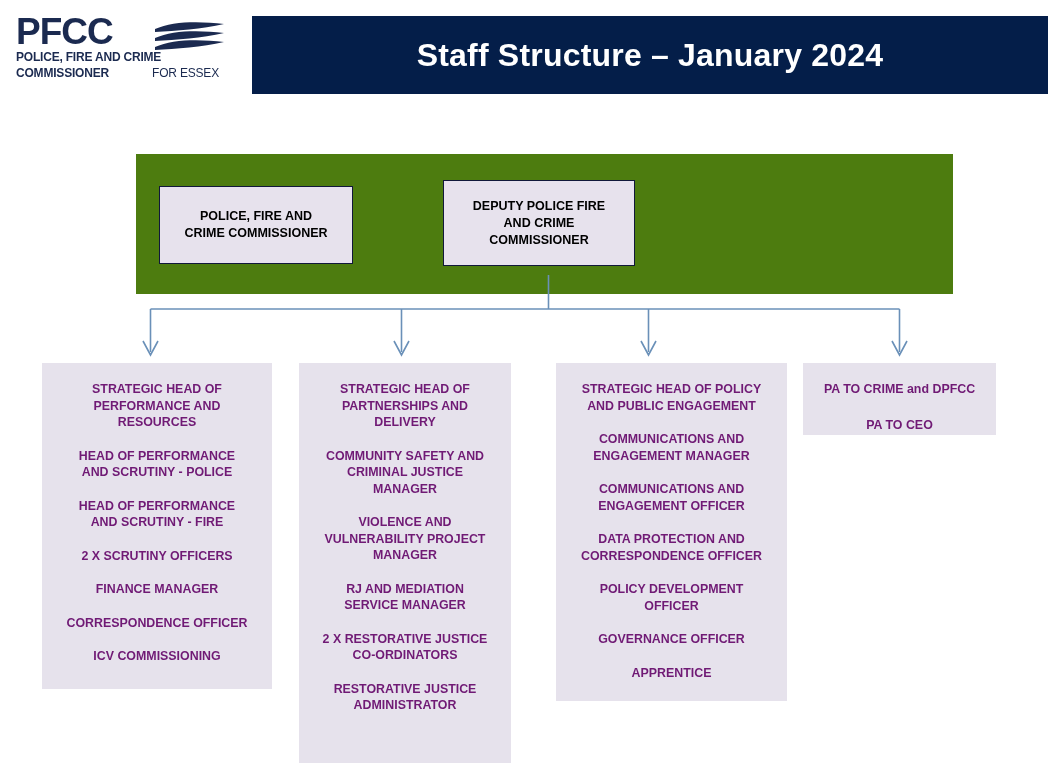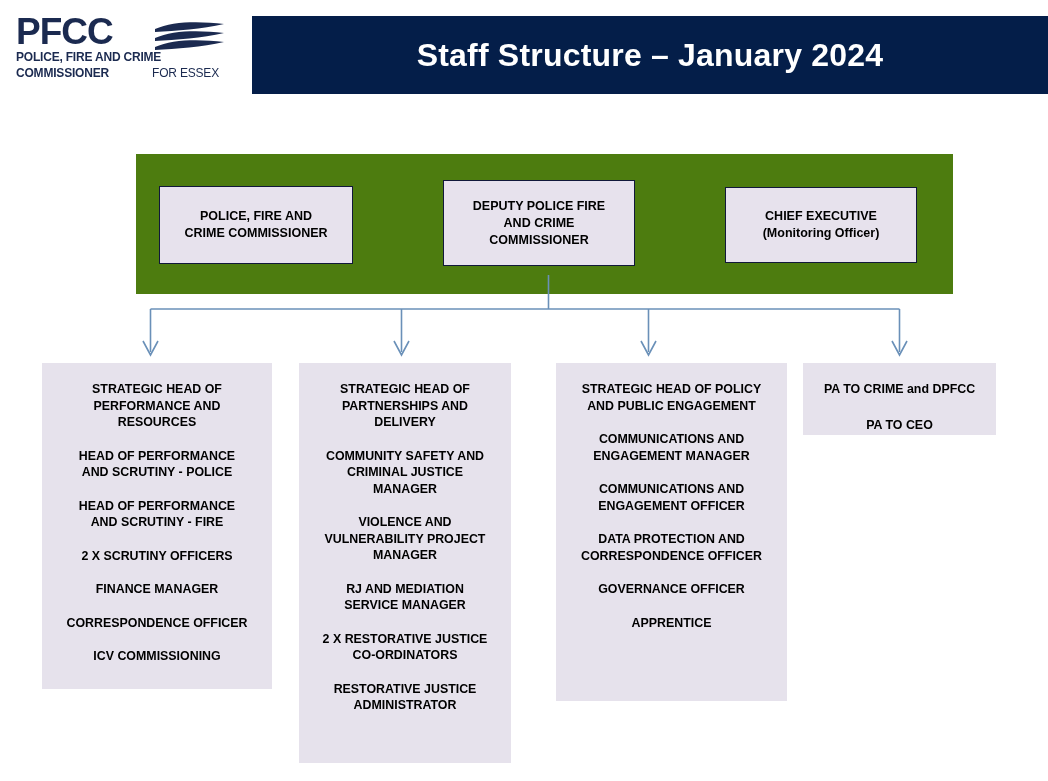--- a/index.html
+++ b/index.html
@@ -119,21 +119,21 @@
     box-sizing: border-box;
     padding: 18px 8px 16px 8px;
     text-align: center;
   }
   #column-0 { left: 42px;  top: 363px; width: 230px; height: 326px; }
   #column-1 { left: 299px; top: 363px; width: 212px; height: 400px; }
   #column-2 { left: 556px; top: 363px; width: 231px; height: 338px; }
   #column-3 { left: 803px; top: 363px; width: 193px; height: 72px; }
 
   .role {
-    color: #000000;
+    color: #701a75;
     font-size: 12.4px;
     font-weight: bold;
     line-height: 16.5px;
     margin: 0 0 17px 0;
     font-family: "Liberation Sans", sans-serif;
   }
   .role:last-child { margin-bottom: 0; }
 
   #column-3 .role { margin-bottom: 19px; }
 </style>
@@ -151,21 +151,20 @@
   <span id="logo-line2"><span>COMMISSIONER</span><span class="light"> FOR ESSEX</span></span>
 </div>
 
 <div id="header-band">
   <div id="header-title">Staff Structure – January 2024</div>
 </div>
 
 <div id="top-tier">
   <div class="top-box" id="top-box-0">POLICE, FIRE AND<br>CRIME COMMISSIONER</div>
   <div class="top-box" id="top-box-1">DEPUTY POLICE FIRE<br>AND CRIME<br>COMMISSIONER</div>
-  <div class="top-box" id="top-box-2">CHIEF EXECUTIVE<br>(Monitoring Officer)</div>
 </div>
 
 <svg id="connectors" viewBox="0 0 1048 781">
   <g stroke="#6a90b8" stroke-width="1.6" fill="none">
 
     <path d="M548.5 275 L548.5 309"></path>
 
     <path d="M150.5 309 L899.5 309"></path>
 
     <path d="M150.5 309 L150.5 352"></path>
@@ -197,20 +196,21 @@
   <div class="role">RJ AND MEDIATION<br>SERVICE MANAGER</div>
   <div class="role">2 X RESTORATIVE JUSTICE<br>CO-ORDINATORS</div>
   <div class="role">RESTORATIVE JUSTICE<br>ADMINISTRATOR</div>
 </div>
 
 <div class="column" id="column-2">
   <div class="role">STRATEGIC HEAD OF POLICY<br>AND PUBLIC ENGAGEMENT</div>
   <div class="role">COMMUNICATIONS AND<br>ENGAGEMENT MANAGER</div>
   <div class="role">COMMUNICATIONS AND<br>ENGAGEMENT OFFICER</div>
   <div class="role">DATA PROTECTION AND<br>CORRESPONDENCE OFFICER</div>
+  <div class="role">POLICY DEVELOPMENT<br>OFFICER</div>
   <div class="role">GOVERNANCE OFFICER</div>
   <div class="role">APPRENTICE</div>
 </div>
 
 <div class="column" id="column-3">
   <div class="role">PA TO CRIME and DPFCC</div>
   <div class="role">PA TO CEO</div>
 </div>
 
 </body></html>

